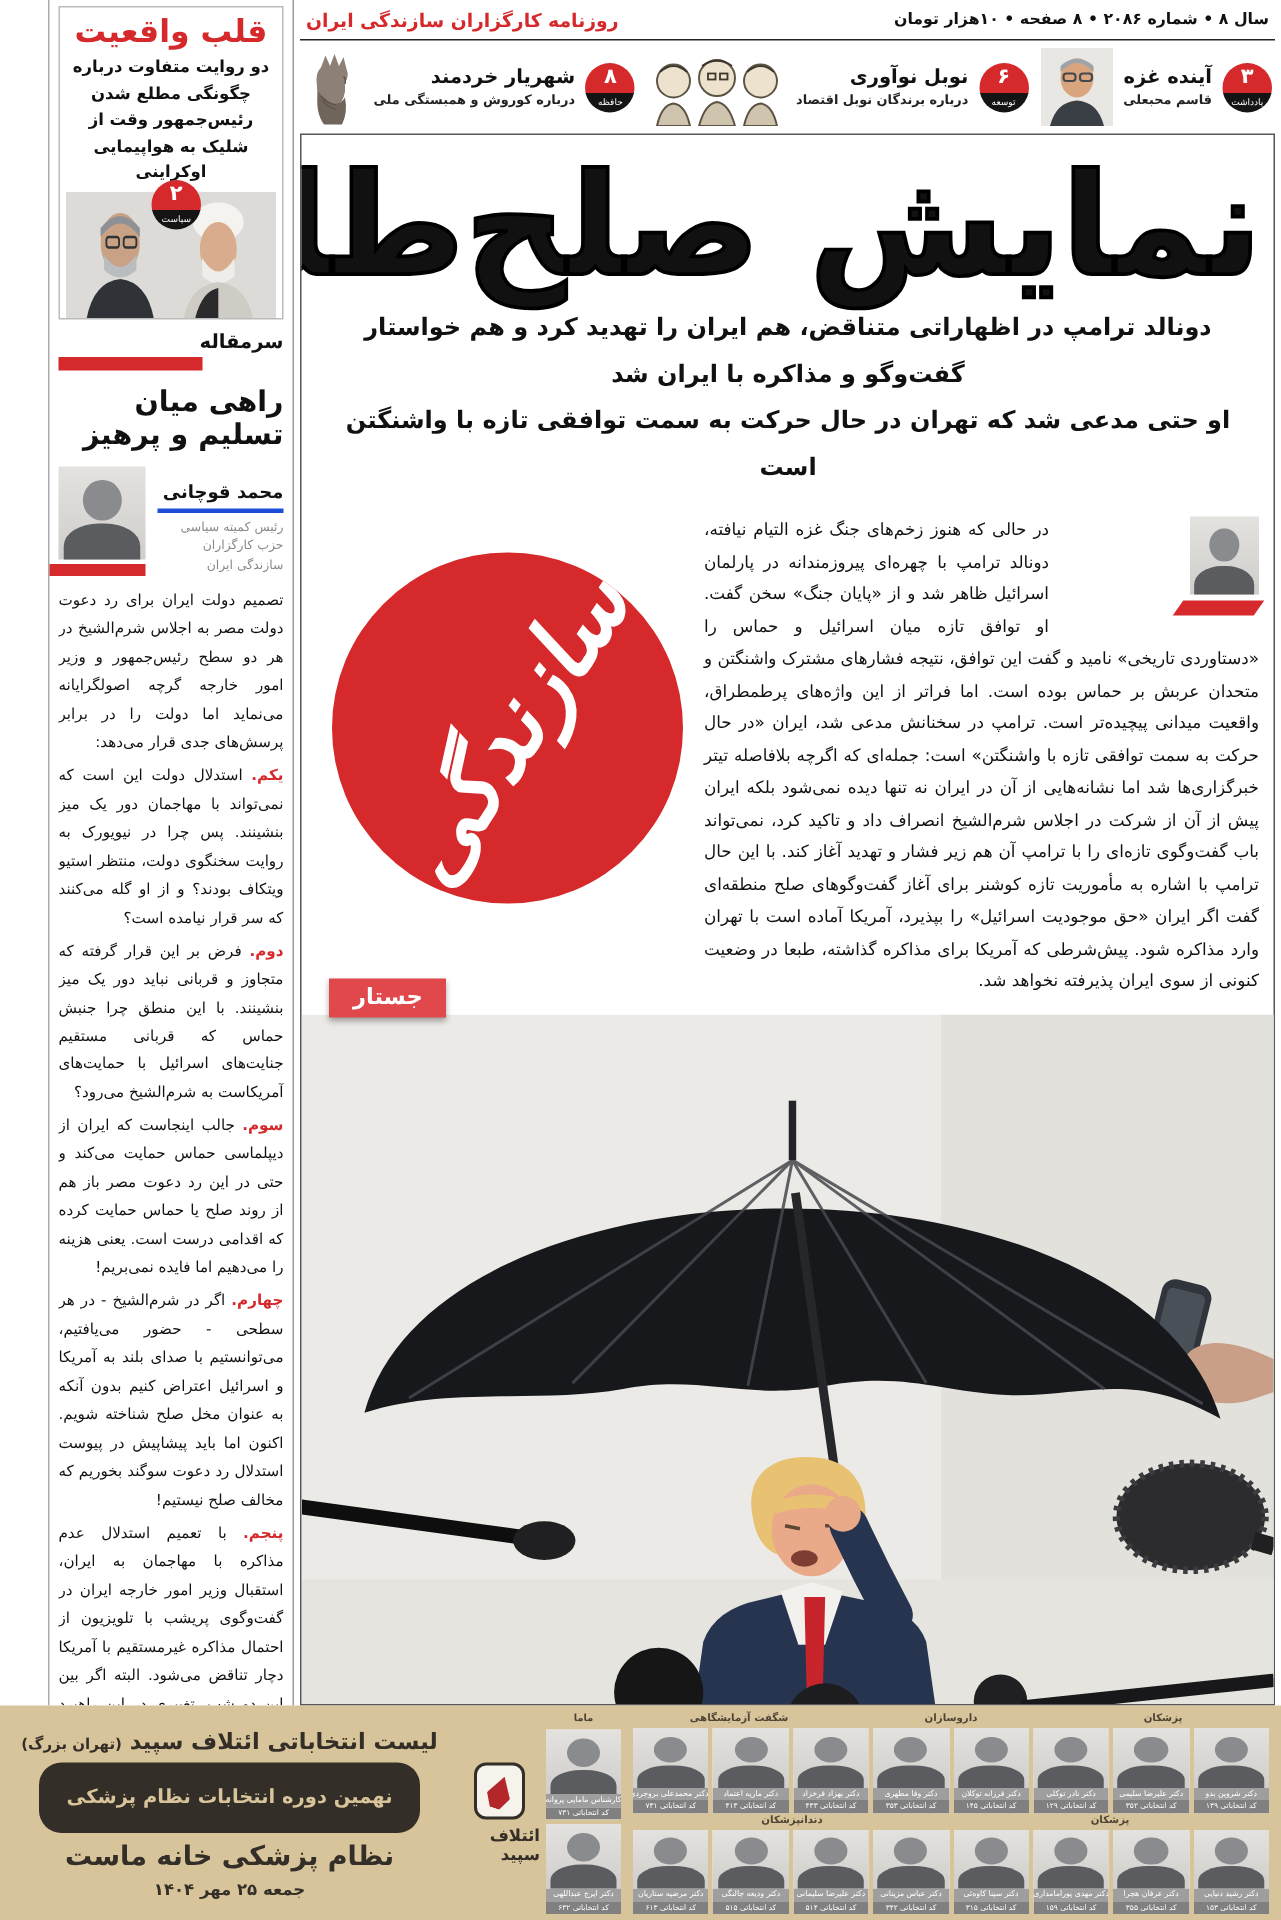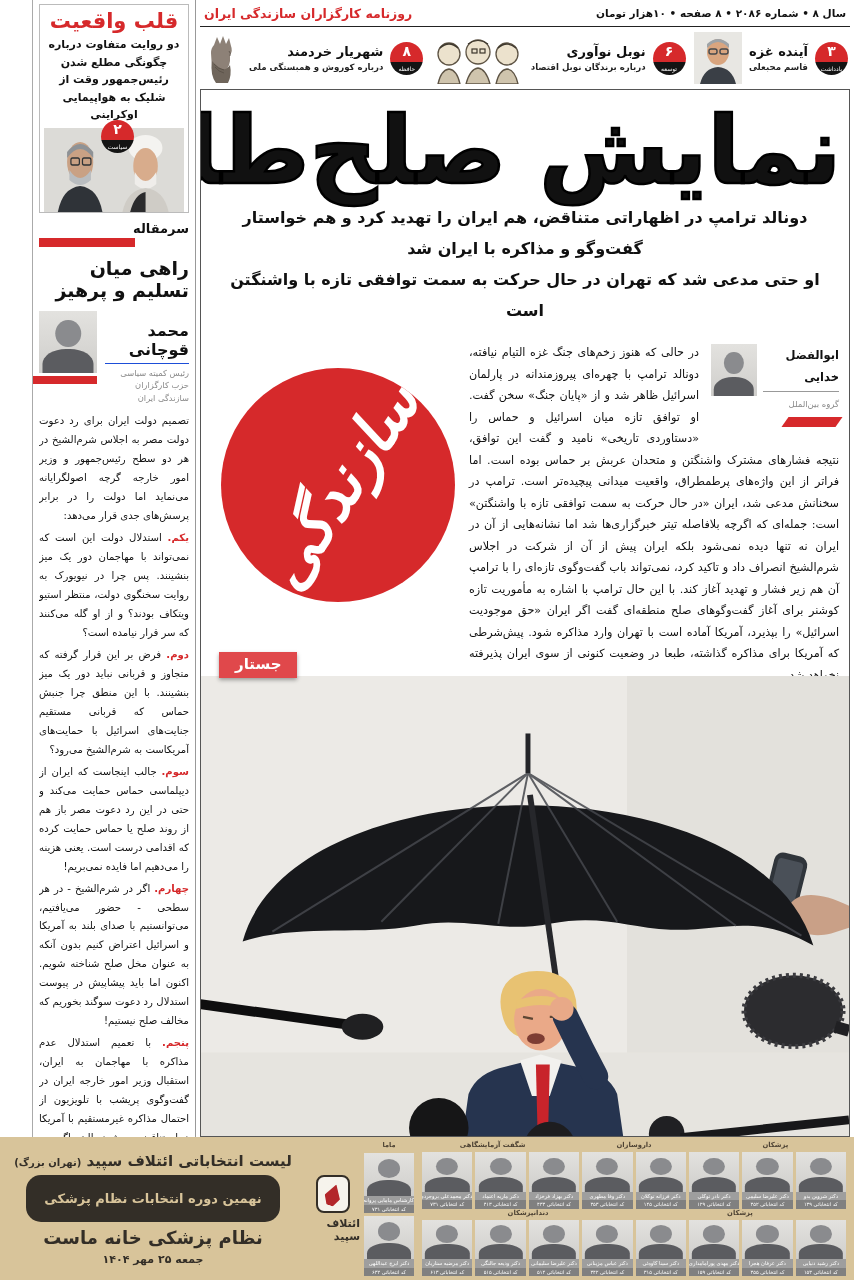--- a/index.html
+++ b/index.html
@@ -45,21 +45,21 @@
   #top-story .s{font-size:11px;font-weight:bold;text-align:center;line-height:1.6;margin-top:3px;}
   #top-story .ph{position:relative;margin-top:4px;height:84px;}
   #top-story .badge{position:absolute;top:-8px;right:50px;z-index:2;}
   #kicker-row{margin-top:8px;display:flex;flex-direction:column;}
   #kicker-row .k{font-weight:bold;font-size:13px;text-align:right;}
   #kicker-row .red-bar{height:9px;background:#d6292b;width:96px;align-self:flex-end;margin-top:2px;}
   #ed-title{font-weight:900;font-size:19px;text-align:right;margin-top:10px;color:#111;}
   #ed-sub{font-size:12px;font-weight:bold;text-align:right;line-height:1.8;margin-top:6px;}
   #ed-author{display:flex;gap:8px;margin-top:10px;align-items:flex-start;}
   #ed-author .info{flex:1;padding-top:10px;}
-  #ed-author .nm{font-weight:bold;font-size:16px;border-bottom:1px solid #1d4ed8;padding-bottom:4px;}
+  #ed-author .nm{font-weight:bold;font-size:12px;border-bottom:3px solid #1d4ed8;padding-bottom:4px;}
   #ed-author .rl{font-size:8.3px;color:#8a8a8a;line-height:1.5;margin-top:3px;}
   #ed-author .pic{width:58px;}
   #ed-author .red-under{height:8px;background:#d6292b;width:70px;margin-top:3px;}
   #ed-body{margin-top:8px;font-size:10.1px;line-height:1.88;text-align:justify;overflow:hidden;flex:1;}
   #ed-body p{margin:0 0 3px;}
   .red-label{color:#d6292b;font-weight:bold;}
   
   .sil{position:relative;overflow:hidden;background:linear-gradient(#e3e2df,#cfcecb);}
   .sil::before{content:"";position:absolute;left:50%;top:14%;width:44%;height:44%;transform:translateX(-50%);border-radius:50%;background:#8a8b8e;}
   .sil::after{content:"";position:absolute;left:50%;bottom:-14%;width:88%;height:52%;transform:translateX(-50%);border-radius:46% 46% 0 0;background:#5b5c60;}
@@ -175,24 +175,20 @@
         <div id="headline-zone">
           <div id="headline">نمایش صلح‌طلبی</div>
           <div class="dek">دونالد ترامپ در اظهاراتی متناقض، هم ایران را تهدید کرد و هم خواستار گفت‌وگو و مذاکره با ایران شد</div>
           <div class="dek">او حتی مدعی شد که تهران در حال حرکت به سمت توافقی تازه با واشنگتن است</div>
         </div>
 
         <div id="article-zone">
           <div id="article-text">
             <div id="author-box">
               <div class="row">
-                <div class="info">
-                  <div class="nm">ابوالفضل خدایی</div>
-                  <div class="grp">گروه بین‌الملل</div>
-                </div>
                 <div class="sil" style="width:46px;height:52px;flex:0 0 auto;"></div>
               </div>
               <div class="red-skew"></div>
             </div>
             <p>در حالی که هنوز زخم‌های جنگ غزه التیام نیافته، دونالد ترامپ با چهره‌ای پیروزمندانه در پارلمان اسرائیل ظاهر شد و از «پایان جنگ» سخن گفت. او توافق تازه میان اسرائیل و حماس را «دستاوردی تاریخی» نامید و گفت این توافق، نتیجه فشارهای مشترک واشنگتن و متحدان عربش بر حماس بوده است. اما فراتر از این واژه‌های پرطمطراق، واقعیت میدانی پیچیده‌تر است. ترامپ در سخنانش مدعی شد، ایران «در حال حرکت به سمت توافقی تازه با واشنگتن» است: جمله‌ای که اگرچه بلافاصله تیتر خبرگزاری‌ها شد اما نشانه‌هایی از آن در ایران نه تنها دیده نمی‌شود بلکه ایران پیش از آن از شرکت در اجلاس شرم‌الشیخ انصراف داد و تاکید کرد، نمی‌تواند باب گفت‌وگوی تازه‌ای را با ترامپ آن هم زیر فشار و تهدید آغاز کند. با این حال ترامپ با اشاره به مأموریت تازه کوشنر برای آغاز گفت‌وگوهای صلح منطقه‌ای گفت اگر ایران «حق موجودیت اسرائیل» را بپذیرد، آمریکا آماده است با تهران وارد مذاکره شود. پیش‌شرطی که آمریکا برای مذاکره گذاشته، طبعا در وضعیت کنونی از سوی ایران پذیرفته نخواهد شد.</p>
 
           </div>
           <div id="logo-col">
             <div id="logo-circle">
               <span>سازندگی</span>

